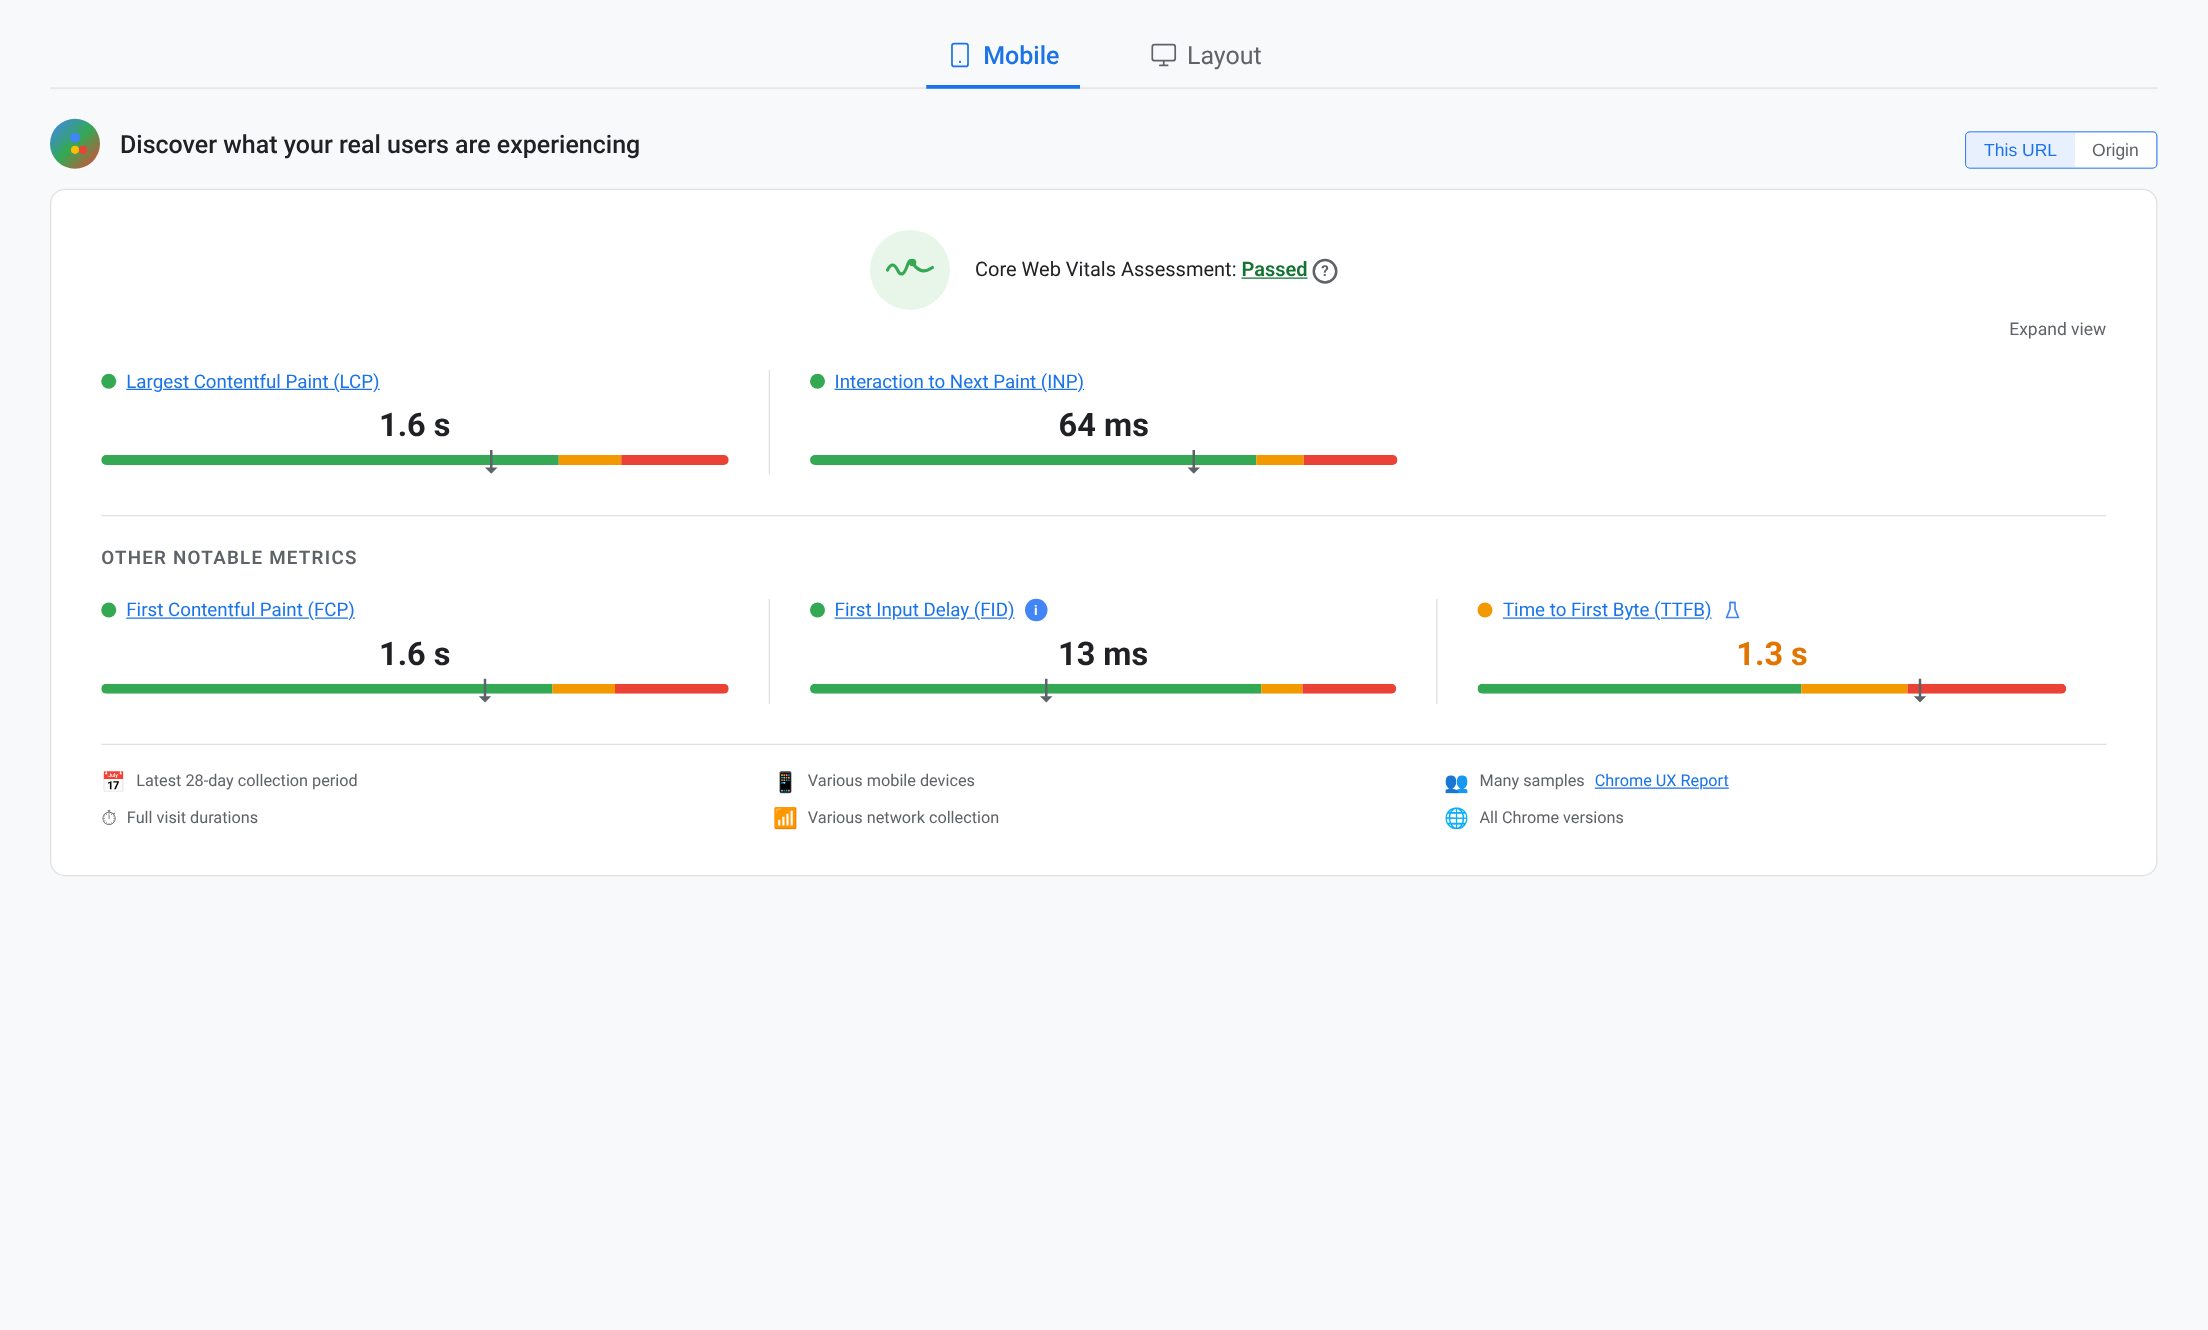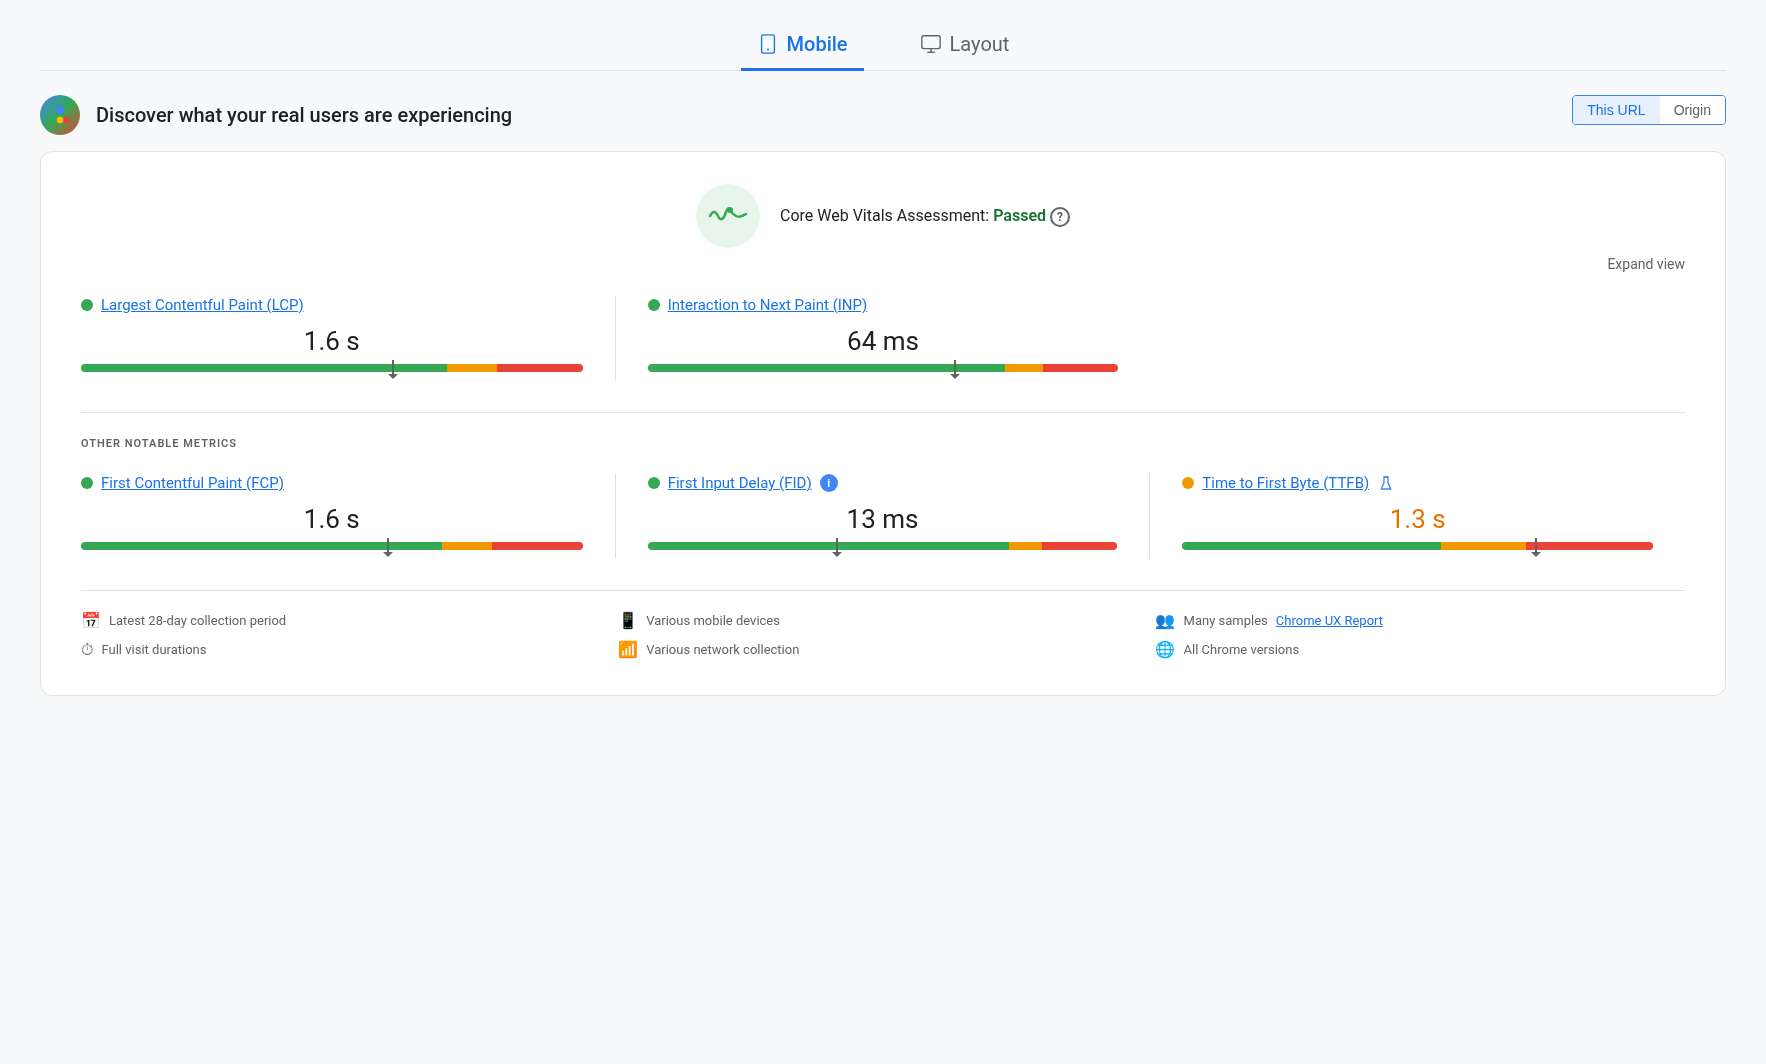--- a/index.html
+++ b/index.html
@@ -45,21 +45,21 @@
     }
 
     .tab-icon {
       width: 22px;
       height: 22px;
     }
 
     
     .header-section {
       display: flex;
-      align-items: flex-start;
+      align-items: flex-end;
       justify-content: space-between;
       margin-bottom: 16px;
     }
 
     .header-left {
       display: flex;
       align-items: center;
       gap: 16px;
     }
 
@@ -126,20 +126,21 @@
       background: #e8f5e9;
       border-radius: 50%;
       display: flex;
       align-items: center;
       justify-content: center;
     }
 
     .cwv-passed {
       color: #137333;
       font-weight: 600;
+      text-decoration: underline;
     }
 
     .expand-view {
       display: flex;
       justify-content: flex-end;
       margin-bottom: 24px;
     }
 
     .expand-view-link {
       color: #5f6368;
@@ -189,21 +190,21 @@
     .metric-name {
       font-size: 15px;
       color: #1a73e8;
       text-decoration: underline;
       cursor: pointer;
     }
 
     .metric-value {
       text-align: center;
       font-size: 26px;
-      font-weight: 400;
+      font-weight: 700;
       color: #202124;
       margin: 12px 0 8px;
     }
 
     .metric-value.orange-val { color: #e37400; }
 
     
     .progress-bar-container {
       position: relative;
       margin-bottom: 8px;
@@ -242,21 +243,21 @@
     }
 
     
     .section-divider {
       border: none;
       border-top: 1px solid #e0e0e0;
       margin: 24px 0;
     }
 
     .section-label {
-      font-size: 11px;
+      font-size: 15px;
       font-weight: 600;
       color: #5f6368;
       letter-spacing: 1px;
       text-transform: uppercase;
       margin-bottom: 24px;
     }
 
     
     .info-icon {
       display: inline-flex;

